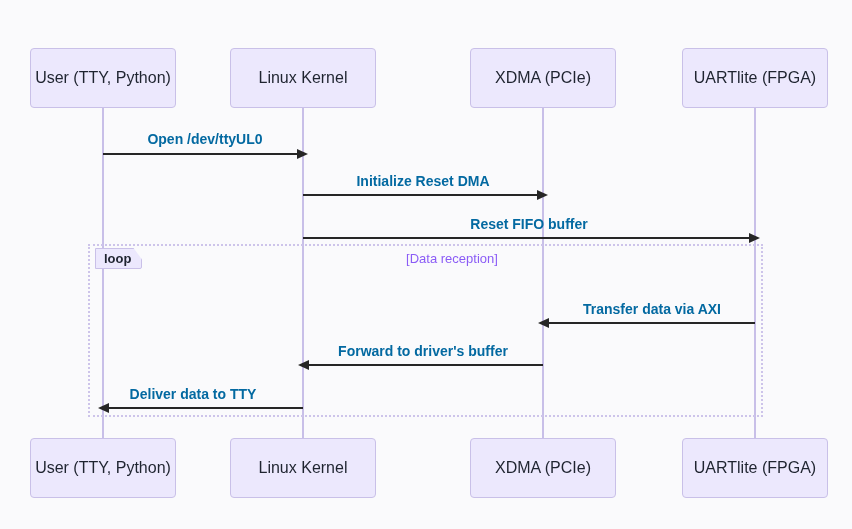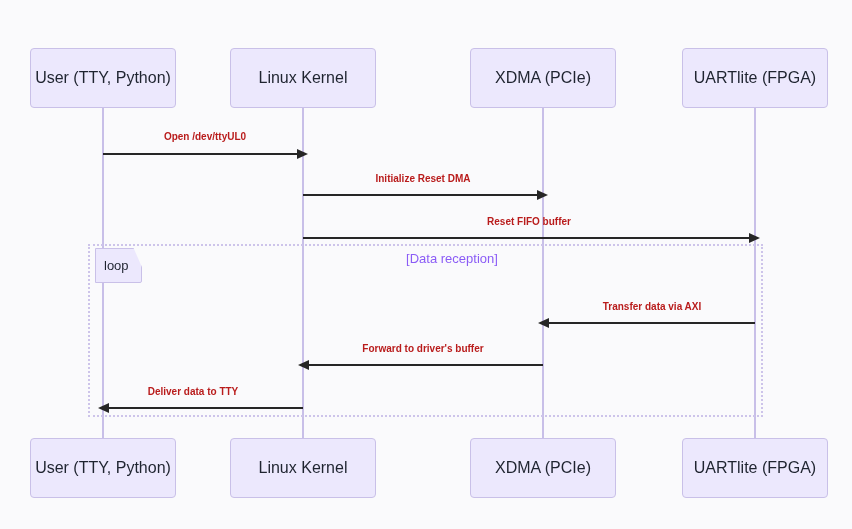--- a/index.html
+++ b/index.html
@@ -91,23 +91,23 @@
     border-bottom: 5px solid transparent;
   }
   .arrowhead.right {
     border-left: 11px solid #262626;
   }
   .arrowhead.left {
     border-right: 11px solid #262626;
   }
   .msg-label {
     position: absolute;
-    font-size: 10px;
+    font-size: 14px;
     font-weight: bold;
-    color: #b91c1c;
+    color: #0369a1;
     white-space: nowrap;
     transform: translateX(-50%);
     font-family: "Liberation Sans", sans-serif;
   }
 </style>
 </head>
 <body>
 
 <div id="diagram">
 
@@ -123,21 +123,21 @@
     <span class="actor-label">Linux Kernel</span>
   </div>
   <div class="actor-box" style="left:470px; top:48px;">
     <span class="actor-label">XDMA (PCIe)</span>
   </div>
   <div class="actor-box" style="left:682px; top:48px;">
     <span class="actor-label">UARTlite (FPGA)</span>
   </div>
 
   <div class="loop-box" style="left:88px; top:244px; width:675px; height:173px;"></div>
-  <div class="loop-tab" style="left:95px; top:248px; width:47px; height:35px;">
+  <div class="loop-tab" style="left:95px; top:248px; width:47px; height:21px;font-weight:bold;">
     <span>loop</span>
   </div>
   <div class="loop-cond" style="left:452px; top:251px;">[Data reception]</div>
 
   <div class="msg-label" style="left:205px; top:131px;">Open /dev/ttyUL0</div>
   <div class="msg-line" style="left:103px; top:153px; width:200px;"></div>
   <div class="arrowhead right" style="left:297px; top:149px;"></div>
 
   <div class="msg-label" style="left:423px; top:173px;">Initialize Reset DMA</div>
   <div class="msg-line" style="left:303px; top:194px; width:240px;"></div>

